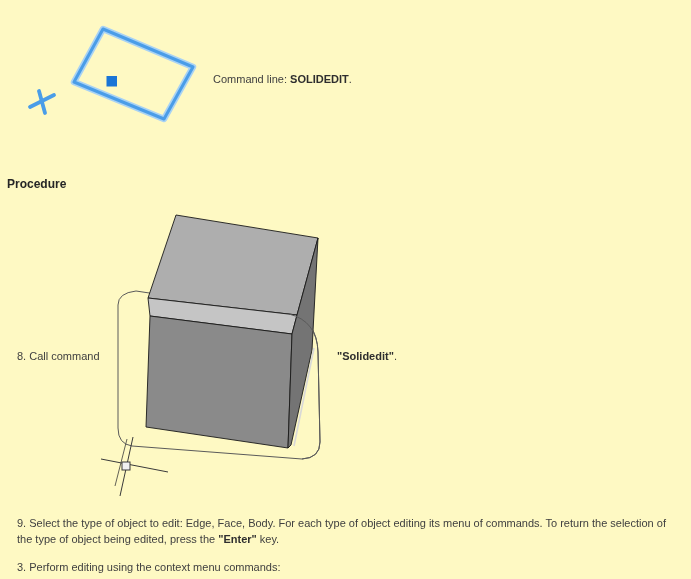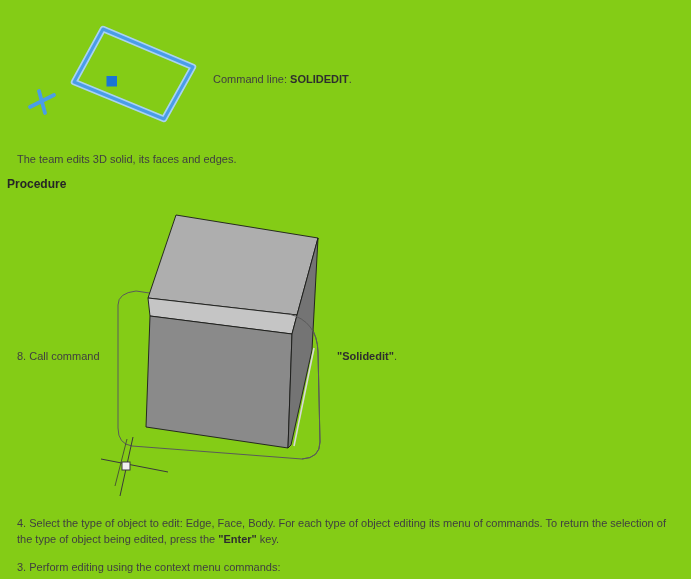--- a/index.html
+++ b/index.html
@@ -1,17 +1,17 @@
 <!DOCTYPE html>
 <html><head>
 <meta charset="utf-8">
 <style>
   html,body{margin:0;padding:0;background:#ffffff;}
   .page{
-    position:relative;width:691px;height:579px;background:#84cc16;
+    position:relative;width:691px;height:579px;background:#fef9c3;
     font-family:"Liberation Sans", sans-serif;font-size:11px;line-height:16px;
     color:#404040;overflow:hidden;
   }
   .abs{position:absolute;}
   .b{font-weight:bold;color:#2e2e2e;}
   .command-line{left:213px;top:71px;}
   .intro{left:17px;top:151px;}
   .heading{left:7px;top:176px;font-weight:bold;color:#262626;font-size:12px;}
   .tool-icon{left:0;top:0;}
   .fig{left:80px;top:200px;}
@@ -30,21 +30,20 @@
     <polygon points="103,29 193,67 164,119 74,82" fill="none" stroke-width="3" stroke-linejoin="round" stroke="#4a9de8"></polygon>
     <rect x="106.5" y="76" width="10.5" height="10.5" fill="#1a75d6"></rect>
     <line x1="30" y1="107" x2="54" y2="95" stroke-width="3.8" stroke-linecap="round" stroke="#4a9de8"></line>
     <line x1="39" y1="91" x2="45" y2="113" stroke-width="3.8" stroke-linecap="round" stroke="#4a9de8"></line>
   </svg>
 
   <div class="abs command-line">
     <span>Command line: </span><span class="b">SOLIDEDIT</span><span>.</span>
   </div>
 
-  <div class="abs intro">The team edits 3D solid, its faces and edges.</div>
 
   <div class="abs heading">Procedure</div>
 
   <svg class="abs fig" width="260" height="305" viewBox="80 200 260 305">
 
     <path fill="none" stroke-width="1" d="M 136,291 L 290,314 Q 317,320 318,352 L 320,442 Q 320,458 302,459 L 132,446 Q 118,444 118,428 L 118,305 Q 118,293 136,291 Z" stroke="#5a5a5a"></path>
 
     <polygon points="176,215 318,238 297,315 148,298" stroke-width="0.9" fill="#aeaeae" stroke="#1a1a1a"></polygon>
     <polygon points="148,298 297,315 292,334 150,316" stroke-width="0.9" fill="#c5c5c5" stroke="#1a1a1a"></polygon>
     <polygon points="150,316 292,334 288,448 146,427" stroke-width="0.9" fill="#8a8a8a" stroke="#1a1a1a"></polygon>
@@ -58,18 +57,18 @@
     <line x1="127" y1="439" x2="115" y2="486" stroke-width="0.8" stroke="#3a3a3a"></line>
     <rect x="122" y="462" width="8" height="8" fill="#f0f0f0" stroke-width="1" stroke="#3a3a3a"></rect>
   </svg>
 
   <div class="abs step1-left">8. Call command</div>
   <div class="abs step1-right">
     <span class="b">"Solidedit"</span><span>.</span>
   </div>
 
   <div class="abs step2">
-    <span>4. Select the type of object to edit: Edge, Face, Body. For each type of object editing its menu of commands. To return the selection of the type of object being edited, press the </span><span class="b">"Enter"</span><span> key.</span>
+    <span>9. Select the type of object to edit: Edge, Face, Body. For each type of object editing its menu of commands. To return the selection of the type of object being edited, press the </span><span class="b">"Enter"</span><span> key.</span>
   </div>
 
   <div class="abs step3">3. Perform editing using the context menu commands:</div>
 
 </div>
 
 </body></html>

